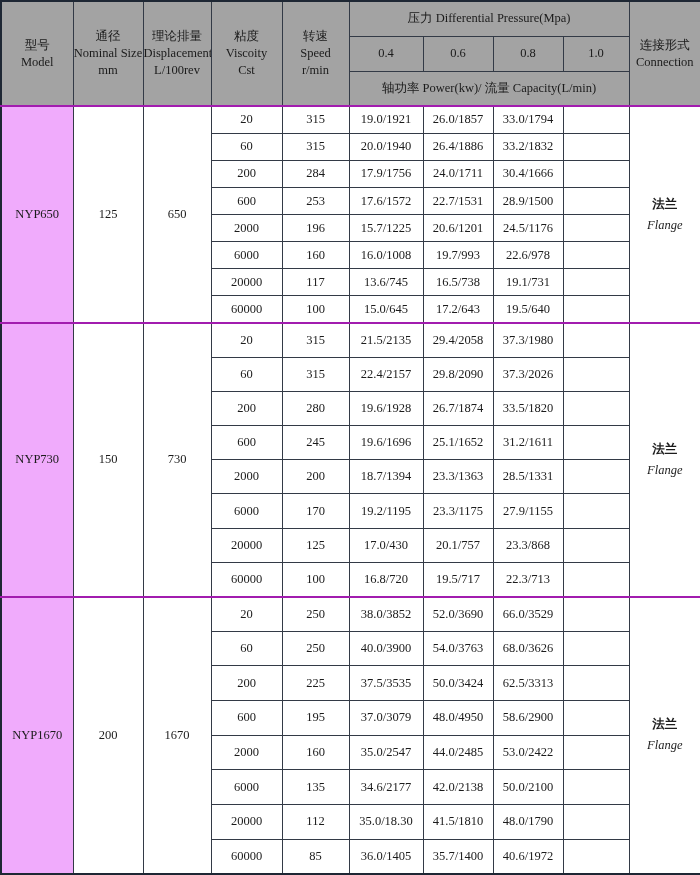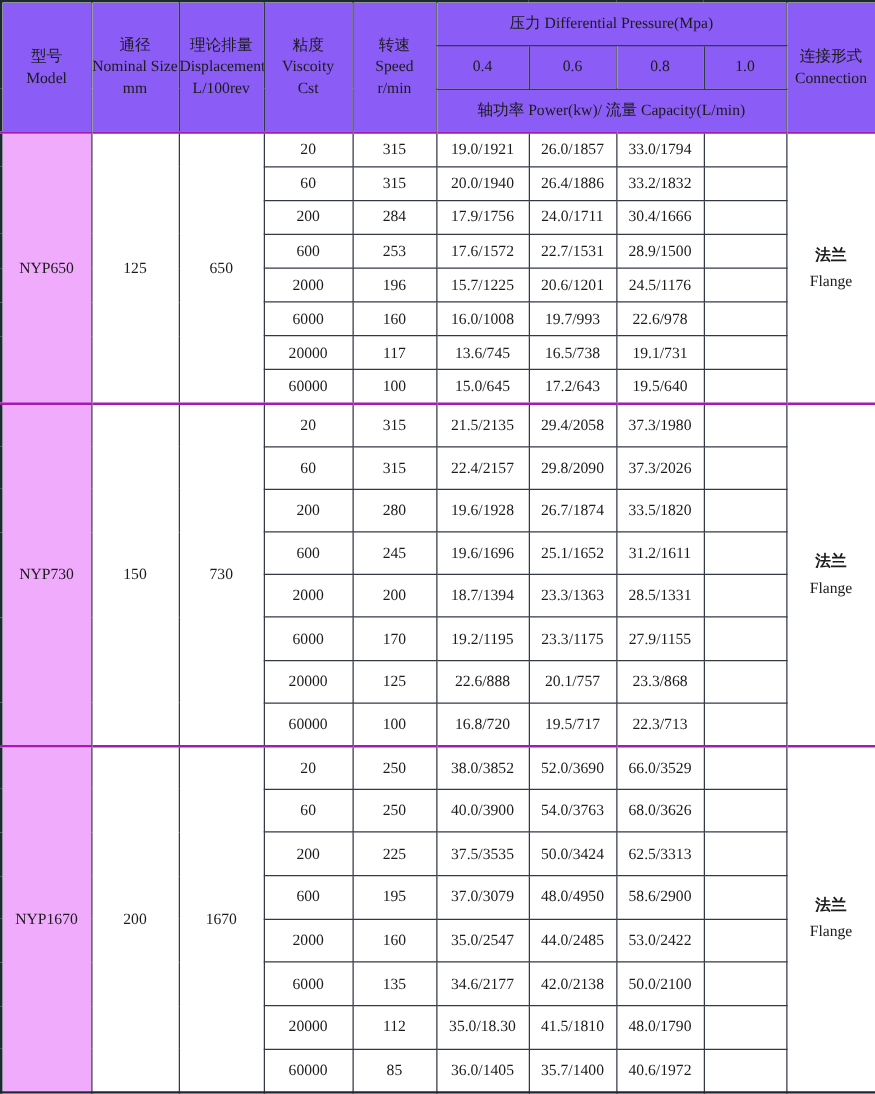--- a/index.html
+++ b/index.html
@@ -14,21 +14,21 @@
     border:2px solid #1e2734;
   }
   table.spec th, table.spec td {
     border:1px solid #333a46;
     text-align:center; vertical-align:middle;
     padding:0; overflow:hidden;
     color:#1b1b1b; font-size:12.5px; font-weight:normal;
     line-height:1.35;
   }
   thead th {
-    background:#8b5cf6;
+    background:#a3a3a3;
     color:#17212f;
     border:2px solid #222b3a;
     font-size:12.5px;
   }
   thead .hline { display:block; }
   tr.hrow1 { height:35px; }
   tr.hrow2 { height:35px; }
   tr.hrow3 { height:35px; }
   td.model-col {
     background:#f0abfc;
@@ -36,21 +36,21 @@
     border:2px solid #222b3a;
     font-size:13px;
   }
   td.span-col { border-left:2px solid #222b3a; border-right:2px solid #222b3a; }
   td.conn-col { border-right:2px solid #222b3a; }
   tr.sec0 { height:27px; }
   tr.sec1 { height:34px; }
   tr.sec2 { height:34.5px; }
   tr.sec-first td { border-top:2px solid #a21caf; }
   .conn-zh { display:block; margin-bottom:4px;font-weight:bold; }
-  .conn-en { display:block; }
+  .conn-en { display:block;font-style:italic; }
 </style>
 </head>
 <body>
 
 <div class="page">
   <table class="spec">
     <colgroup>
       <col style="width:72px">
         <col style="width:70px">
         <col style="width:68px">
@@ -227,21 +227,21 @@
           <td>6000</td>
           <td>170</td>
           <td>19.2/1195</td>
           <td>23.3/1175</td>
           <td>27.9/1155</td>
           <td></td>
         </tr>
         <tr class="sec1">
           <td>20000</td>
           <td>125</td>
-          <td>22.6/888</td>
+          <td>17.0/430</td>
           <td>20.1/757</td>
           <td>23.3/868</td>
           <td></td>
         </tr>
         <tr class="sec1">
           <td>60000</td>
           <td>100</td>
           <td>16.8/720</td>
           <td>19.5/717</td>
           <td>22.3/713</td>

